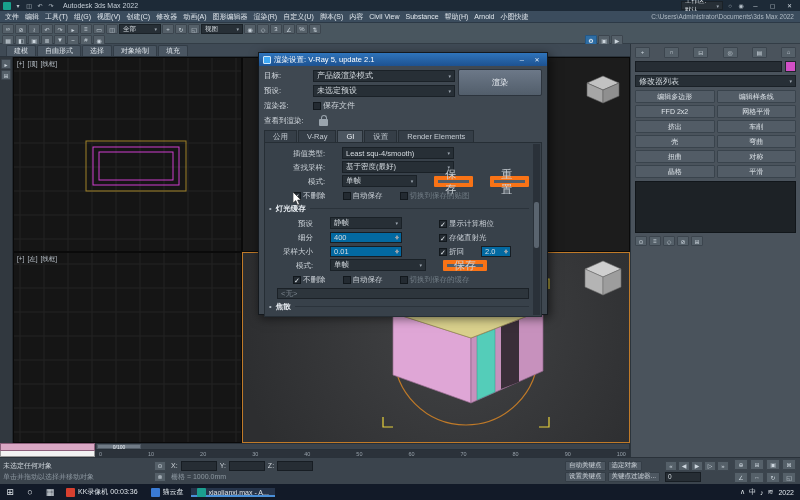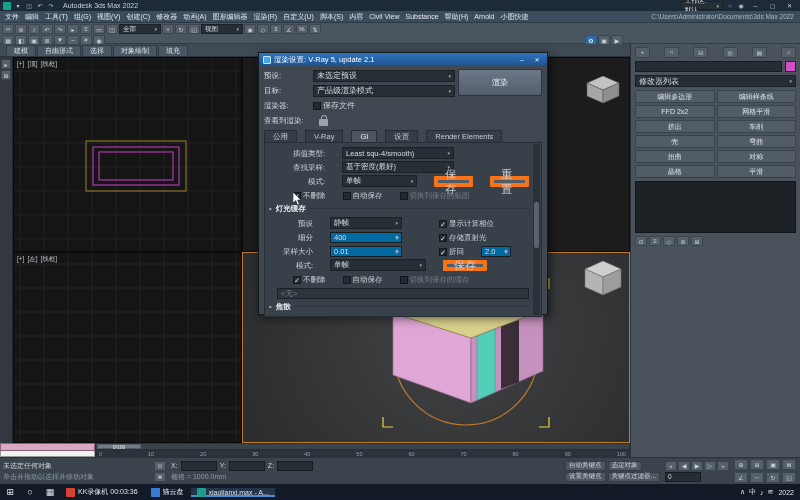--- a/index.html
+++ b/index.html
@@ -87,21 +87,21 @@
 .dtitle{height:13px;background:linear-gradient(#2f74bb,#1d5291);display:flex;align-items:center;gap:3px;padding:0 4px;color:#fff;font-size:7.5px;flex:none}
 .dlogo{width:8px;height:8px;background:#3fa9f5;border:1px solid #cfe7fa;border-radius:1px;flex:none}
 .dttl{flex:1;white-space:nowrap;overflow:hidden}
 .dbtn{width:12px;text-align:center;font-size:6px;color:#e8f0f8}
 .dhead{position:relative;padding:3px 5px;display:flex;flex-direction:column;gap:2px}
 .drow{display:flex;align-items:center;gap:3px;height:13px}
 .dlabel{width:46px;font-size:7.5px;color:#d5dbe1;flex:none}
 .renderbtn{position:absolute;right:5px;top:3px;width:84px;height:27px;background:linear-gradient(#6c7888,#525e6b);border:1px solid #2c343d;border-radius:2px;display:flex;align-items:center;justify-content:center;color:#eef2f7;font-size:8px}
 .lock{width:9px;height:7px;background:#9aa4ad;border-radius:1px;position:relative;margin-left:6px;margin-top:3px}
 .lock::before{content:"";position:absolute;top:-4px;left:1.5px;width:4px;height:4px;border:1.5px solid #9aa4ad;border-bottom:none;border-radius:3px 3px 0 0}
-.dtabs{display:flex;padding:0 5px;gap:8px;height:13px;align-items:flex-end}
+.dtabs{display:flex;padding:0 5px;gap:1px;height:13px;align-items:flex-end}
 .dtab{padding:0 8px;height:12px;display:inline-flex;align-items:center;background:#353e47;border:1px solid #262e35;border-bottom:none;color:#c3cad1;font-size:7.5px;white-space:nowrap}
 .dtab.active{background:#4c5660;color:#eef2f6}
 .dcontent{flex:1;margin:0 5px 5px;background:#38414a;border:1px solid #262e35;position:relative;padding:3px 12px 3px 4px;display:flex;flex-direction:column;gap:1px;font-size:7.5px}
 .crow{display:flex;align-items:flex-end;gap:17px;height:13px}
 .clabel{width:56px;text-align:right;color:#cdd4da;flex:none}
 .clabel2{width:44px;text-align:right;color:#cdd4da;flex:none}
 .sbtn{background:#525d68;border:4px solid #f97316;height:11px;padding:0 7px;display:inline-flex;align-items:center;border-radius:1px;font-size:11px}
 .cbx{display:inline-flex;align-items:center;gap:2px;white-space:nowrap}
 .cbx .bx{width:8px;height:8px;background:#232a31;border:1px solid #12181d;font-size:7px;line-height:8px;text-align:center;color:#e6ebf0;flex:none}
 .cbx.dis{color:#727d86}
@@ -433,29 +433,29 @@
 
 <div id="dialog">
   <div class="dtitle">
     <span class="dlogo"></span>
     <span class="dttl">渲染设置: V-Ray 5, update 2.1</span>
     <span class="dbtn">─</span>
     <span class="dbtn">✕</span>
   </div>
   <div class="dhead">
     <div class="drow">
+      <span class="dlabel">目标:</span>
+      <span class="dd w142">
+          <span>产品级渲染模式</span>
+        </span>
+    </div>
+    <div class="drow">
       <span class="dlabel">预设:</span>
       <span class="dd w142">
           <span>未选定预设</span>
-        </span>
-    </div>
-    <div class="drow">
-      <span class="dlabel">目标:</span>
-      <span class="dd w142">
-          <span>产品级渲染模式</span>
         </span>
     </div>
     <div class="drow">
       <span class="dlabel">渲染器:</span>
       <span class="cbx">
           <span class="bx"></span>
           <span>保存文件</span>
         </span>
     </div>
     <div class="drow">

